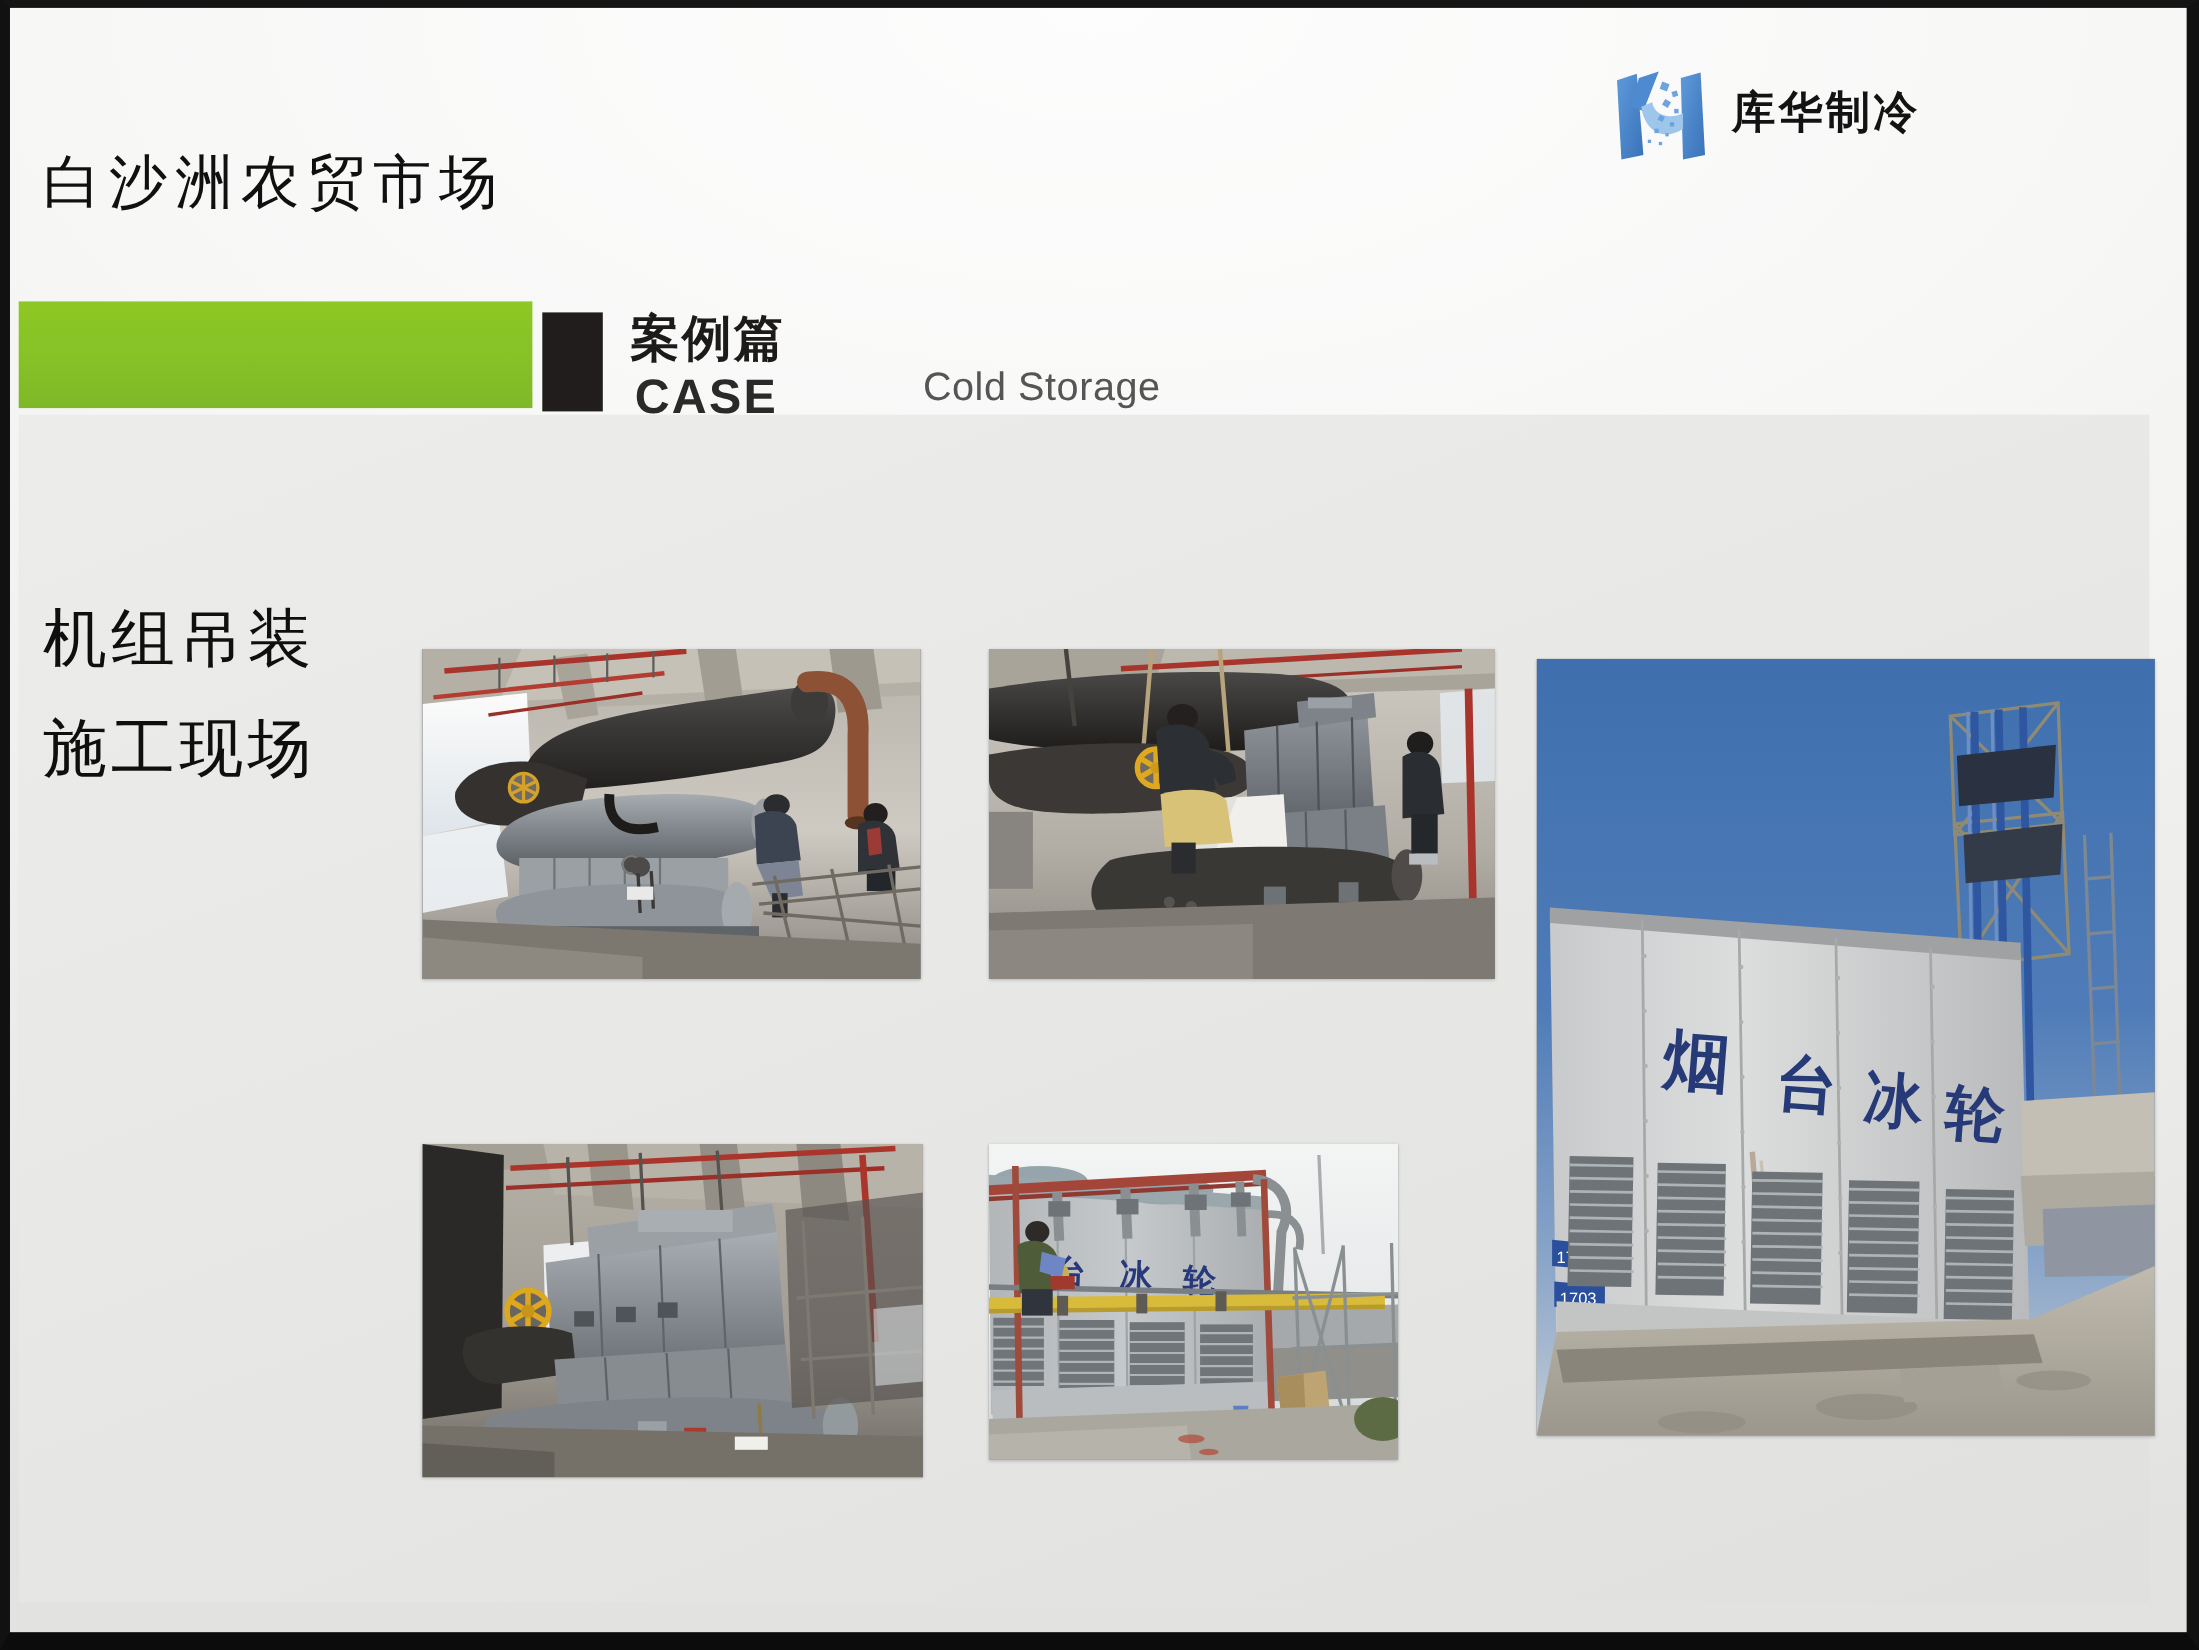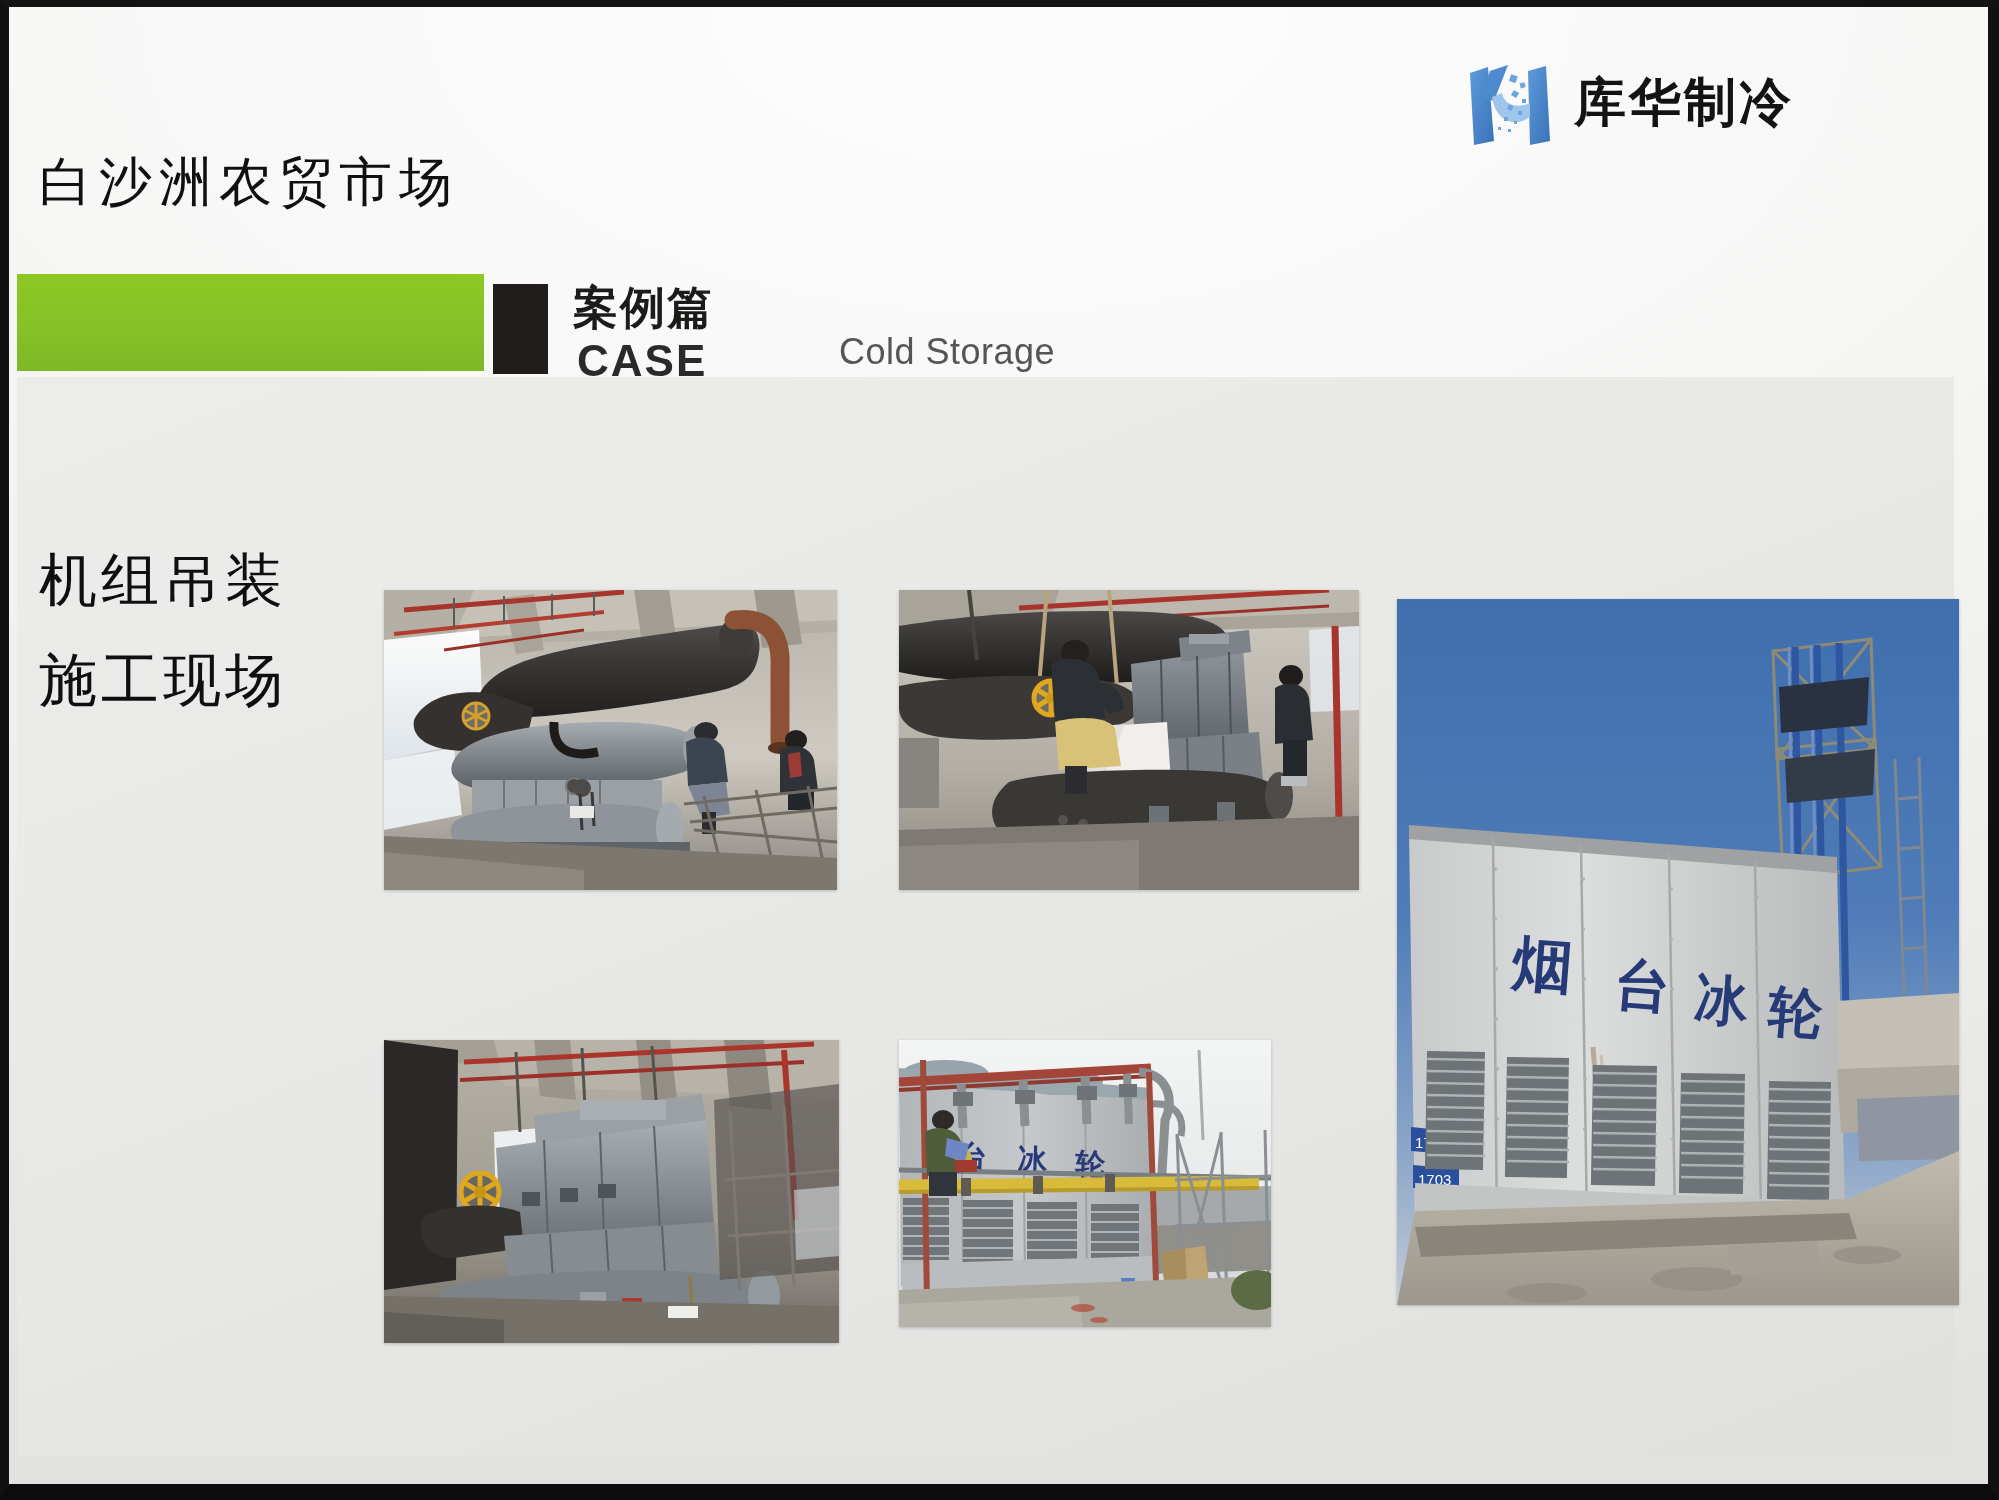--- a/index.html
+++ b/index.html
@@ -18,27 +18,27 @@
     border-right:11px solid #111;
     border-bottom:16px solid #0c0c0c;
   }
   .inner{position:absolute;left:0;top:0;right:0;bottom:0;overflow:hidden;}
 
   
   .logo{position:absolute;left:1455px;top:50px;display:flex;align-items:center;gap:14px;}
   .logo-mark{width:96px;height:90px;display:block;}
   .logo-text{
     font-family:"DejaVu Sans","Liberation Sans",sans-serif;
-    font-size:52px;font-weight:bold;color:#131313;letter-spacing:3px;
+    font-size:40px;font-weight:bold;color:#131313;letter-spacing:3px;
     line-height:1;white-space:nowrap;
   }
 
   
   .case-title{
-    position:absolute;left:30px;top:140px;
+    position:absolute;left:30px;top:124px;
     font-family:Liberation Sans, sans-serif;
     font-size:53px;color:#101010;letter-spacing:7px;white-space:nowrap;
   }
 
   
   .banner{position:absolute;left:0px;top:267px;height:97px;width:1700px;}
   .green-bar{
     position:absolute;left:8px;top:0;width:467px;height:97px;
     background:linear-gradient(180deg,#8dc824 0%,#86c127 55%,#7eb828 100%);
   }

